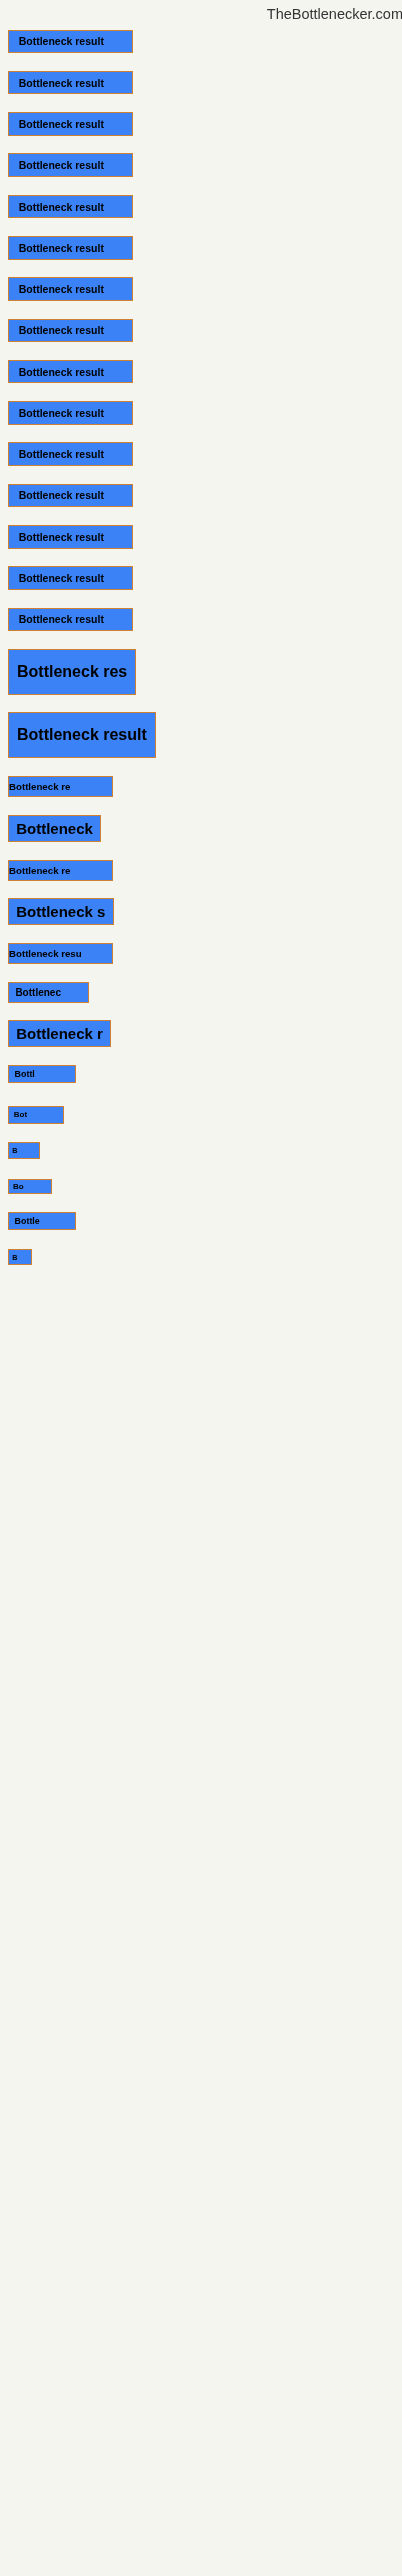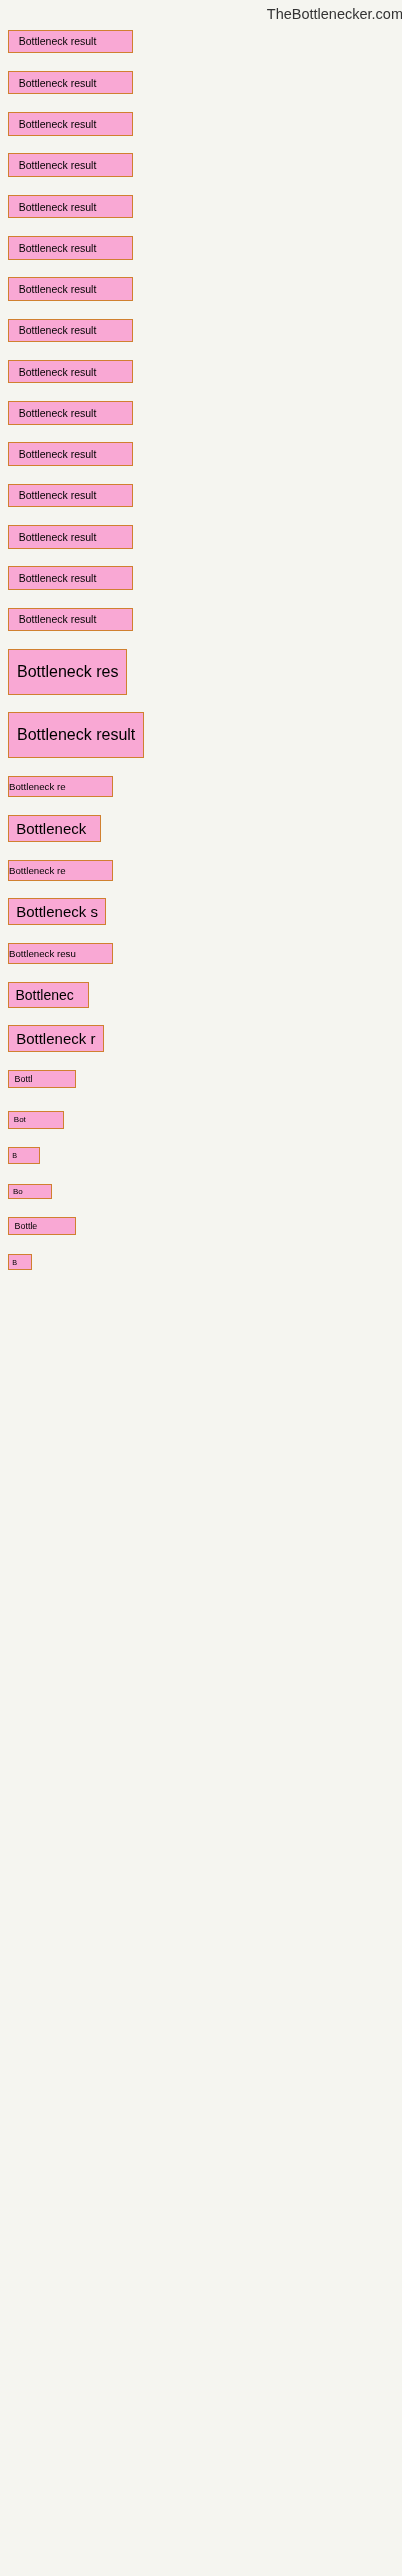--- a/index.html
+++ b/index.html
@@ -24,32 +24,32 @@
     .content-area {
       padding: 0 8px;
       padding-top: 4px;
     }
     .bottleneck-item {
       margin-bottom: 14.5px;
       position: relative;
     }
     .bottleneck-badge {
       display: inline-block;
-      background-color: #f9a8d4;
+      background-color: #3b82f6;
       color: #000;
       font-size: 10.5px;
-      font-weight: normal;
+      font-weight: bold;
       padding: 4px 8px;
       border: 0.8px solid #d08030;
     }
     .bottleneck-badge.size-1 { font-size: 10.5px; padding: 4.8px 9.7px; min-width: 125px; }
     .bottleneck-badge.size-2 { font-size: 16px; padding: 13px 8px; min-width: 117px; }
     .bottleneck-badge.size-3 { font-size: 9.7px; padding: 4px 0; min-width: 105px; }
     .bottleneck-badge.size-4 { font-size: 15px; padding: 4px 7.2px; min-width: 93px; }
-    .bottleneck-badge.size-5 { font-size: 14px; padding: 4px 6.4px; min-width: 81px; }
+    .bottleneck-badge.size-5 { font-size: 10px; padding: 4px 6.4px; min-width: 81px; }
     .bottleneck-badge.size-6 { font-size: 8.9px; padding: 3.2px 5.6px; min-width: 68px; }
     .bottleneck-badge.size-7 { font-size: 8px; padding: 3.2px 4.8px; min-width: 56px; }
     .bottleneck-badge.size-8 { font-size: 8px; padding: 2px 4px; min-width: 44px; }
     .bottleneck-badge.size-9 { font-size: 7.2px; padding: 3.2px 3.2px; min-width: 32px; }
     .bottleneck-badge.size-10 { font-size: 7.2px; padding: 2.4px 3.2px; min-width: 24px; }
     .empty-section {
       height: 161px;
     }
   </style>
 </head>

